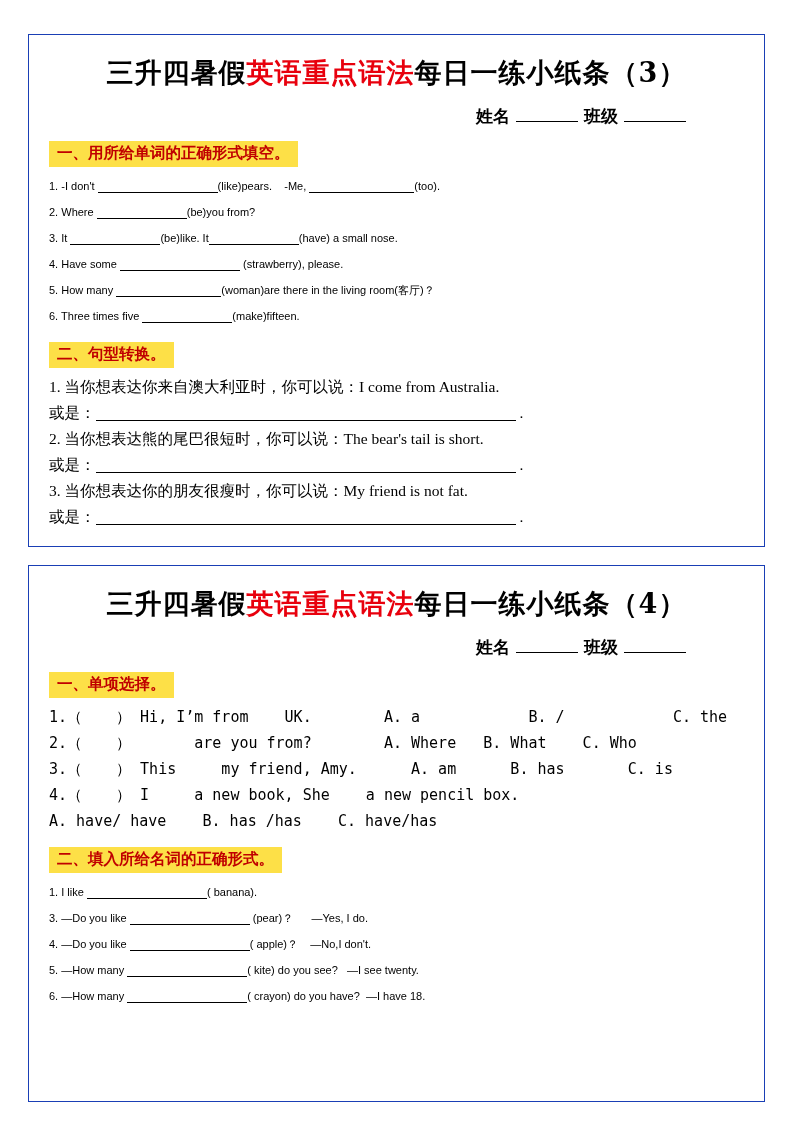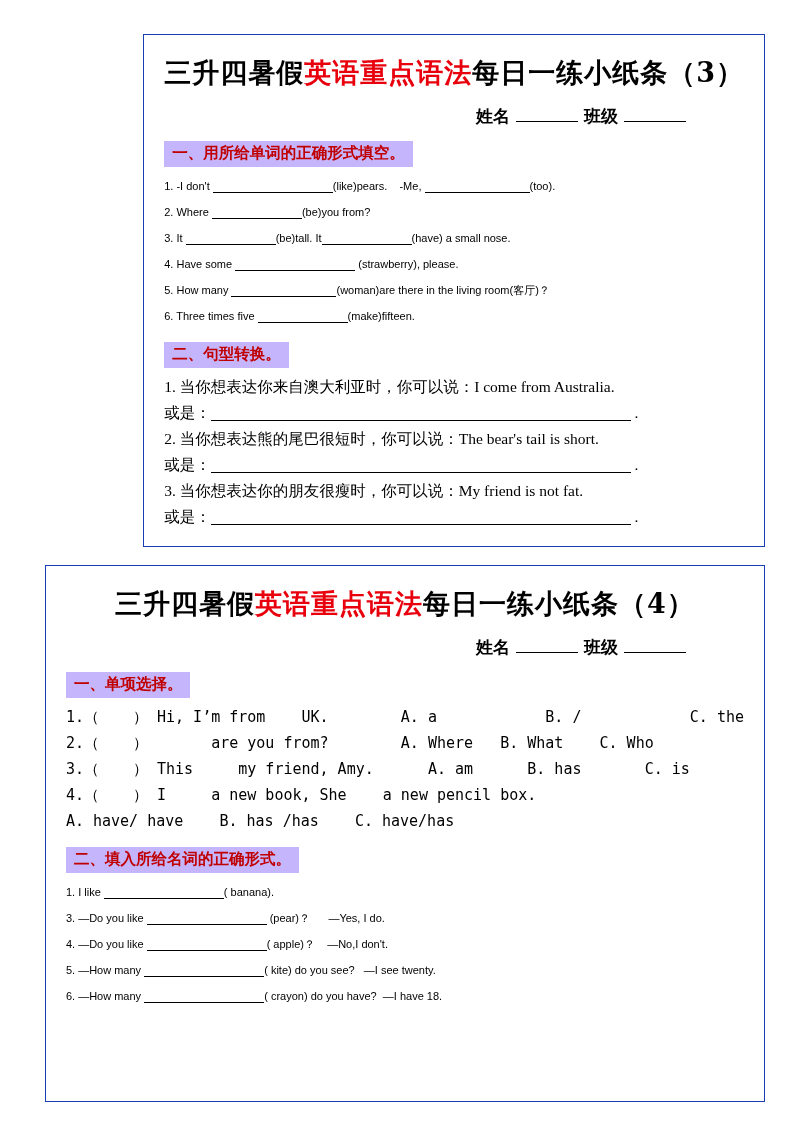--- a/index.html
+++ b/index.html
@@ -16,21 +16,20 @@
     overflow: hidden;
   }
   .page {
     width: 793px;
     height: 1122px;
     box-sizing: border-box;
     padding: 34px 28px 20px 28px;
     display: flex;
     flex-direction: column;
     gap: 18px;
-    align-items: flex-end;
   }
   .card {
     border: 1.5px solid #1a3fb5;
     box-sizing: border-box;
     padding: 14px 20px 16px 20px;
     position: relative;
   }
   .card-1 { height: 525px; }
   .card-2 { height: 632px; }
 
@@ -59,21 +58,21 @@
   .name-row .blank {
     display: inline-block;
     width: 62px;
     border-bottom: 1px solid #000;
     height: 15px;
     margin: 0 2px;
   }
 
   .section-head {
     display: inline-block;
-    background: #c4b5fd;
+    background: #fde047;
     color: #c00000;
     font-family: "DejaVu Serif", serif;
     font-weight: bold;
     font-size: 15.5px;
     padding: 2px 8px 3px 8px;
     margin: 13px 0 6px 0;
   }
 
   .q {
     font-family: Liberation Sans, sans-serif;
@@ -123,21 +122,21 @@
         <span>班级</span>
         <span class="blank"></span>
     </div>
 
     <div class="section-head">一、用所给单词的正确形式填空。</div>
 
     <div class="q"><span>1.</span> <span>-I don't</span> <span class="u u-xl"></span><span>(like)pears.</span>    <span>-Me,</span> <span class="u u-lg"></span><span>(too).</span></div>
 
     <div class="q"><span>2.</span> <span>Where</span> <span class="u u-md"></span><span>(be)you from?</span></div>
 
-    <div class="q"><span>3.</span> <span>It</span> <span class="u u-md"></span><span>(be)tall. It</span><span class="u u-md"></span><span>(have) a small nose.</span></div>
+    <div class="q"><span>3.</span> <span>It</span> <span class="u u-md"></span><span>(be)like. It</span><span class="u u-md"></span><span>(have) a small nose.</span></div>
 
     <div class="q"><span>4.</span> <span>Have some</span> <span class="u u-xl"></span> <span>(strawberry), please.</span></div>
 
     <div class="q"><span>5.</span> <span>How many</span> <span class="u u-lg"></span><span>(woman)are there in the living room(客厅)？</span></div>
 
     <div class="q"><span>6.</span> <span>Three times five</span> <span class="u u-md"></span><span>(make)fifteen.</span></div>
 
     <div class="section-head">二、句型转换。</div>
 
     <div class="q cn">1. 当你想表达你来自澳大利亚时，你可以说：I come from Australia.</div>

